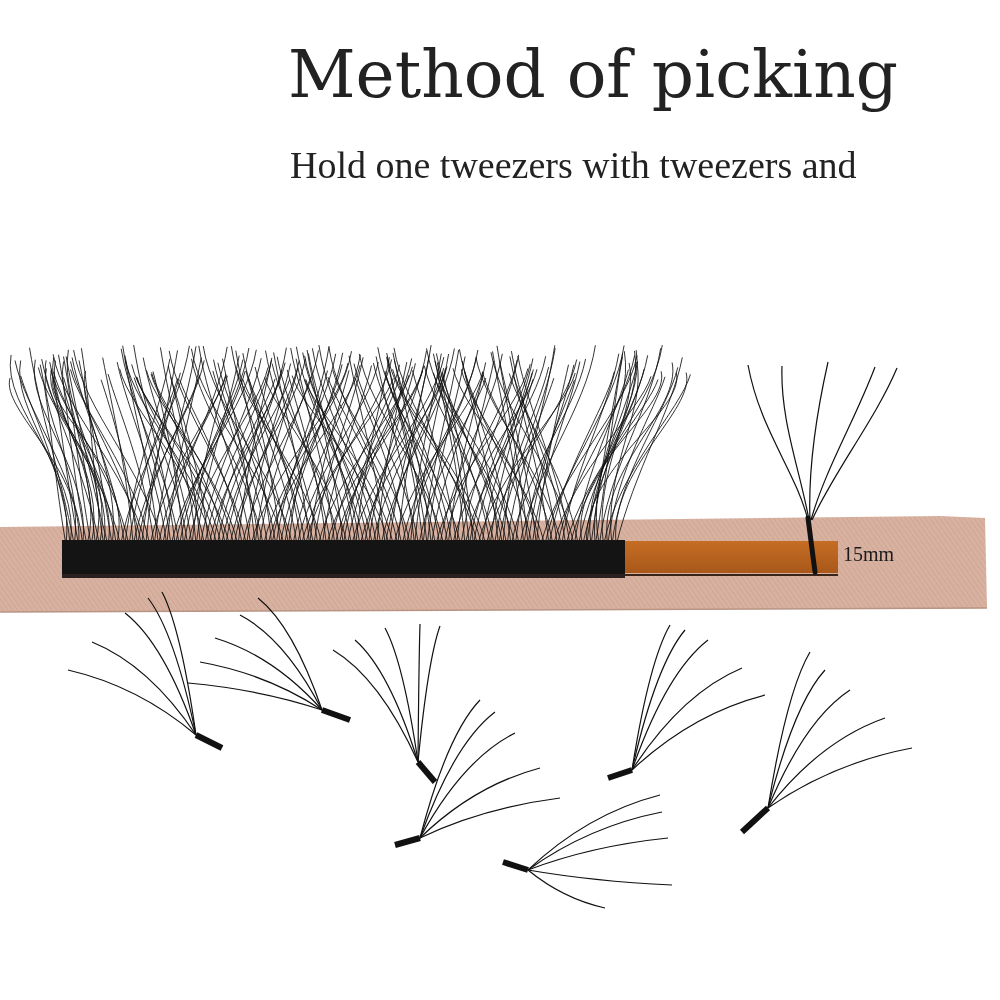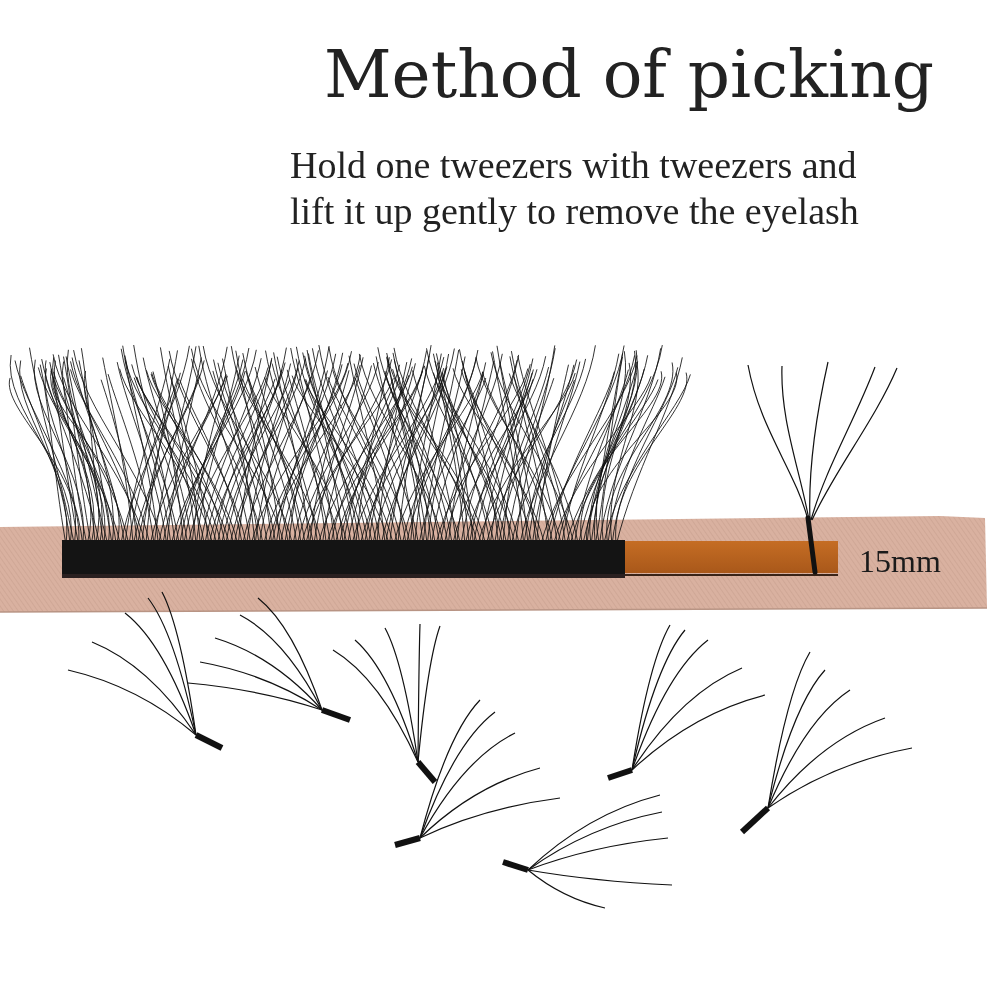--- a/index.html
+++ b/index.html
@@ -2,41 +2,39 @@
 <html><head>
   <meta charset="utf-8">
   <style>
     html, body { margin: 0; padding: 0; background: #ffffff; }
     body { width: 1000px; height: 1000px; position: relative; overflow: hidden; }
     .title {
       position: absolute; left: 288px; top: 42px;
       font-family: "DejaVu Serif", "Liberation Serif", serif;
       font-size: 66px; color: #222222; letter-spacing: 0px; white-space: nowrap;
       line-height: 1;
-      margin-left: 36px;
     }
     .subtitle {
       position: absolute; left: 290px; top: 142px;
       font-family: "Liberation Serif", "DejaVu Serif", serif;
       font-size: 38px; color: #222222; line-height: 46px; white-space: nowrap;
     }
     .stage { position: absolute; left: 0; top: 0; width: 1000px; height: 1000px; }
     .size-label {
       position: absolute; left: 843px; top: 543px;
       font-family: "Liberation Serif", "DejaVu Serif", serif;
-      font-size: 32px; color: #1a1a1a; white-space: nowrap; margin-left: 16px;
+      font-size: 20px; color: #1a1a1a; white-space: nowrap;
     }
   </style>
 </head>
 <body>
 
 <div class="title">Method of picking</div>
 <div class="subtitle">
   <div>Hold one tweezers with tweezers and</div>
-  <div>lift it up gently to remove the eyelash</div>
 </div>
 
 <svg class="stage" viewBox="0 0 1000 1000" xmlns="http://www.w3.org/2000/svg">
   <defs>
     <pattern id="weave" width="4" height="4" patternUnits="userSpaceOnUse" patternTransform="rotate(-35)">
       <rect width="4" height="4" fill="#d9b1a0"></rect>
       <line x1="0" y1="0" x2="0" y2="4" stroke="#c9a08f" stroke-width="1.2"></line>
     </pattern>
     <linearGradient id="tapeGrad" x1="0" y1="0" x2="0" y2="1">
       <stop offset="0" stop-color="#c56d24"></stop>

